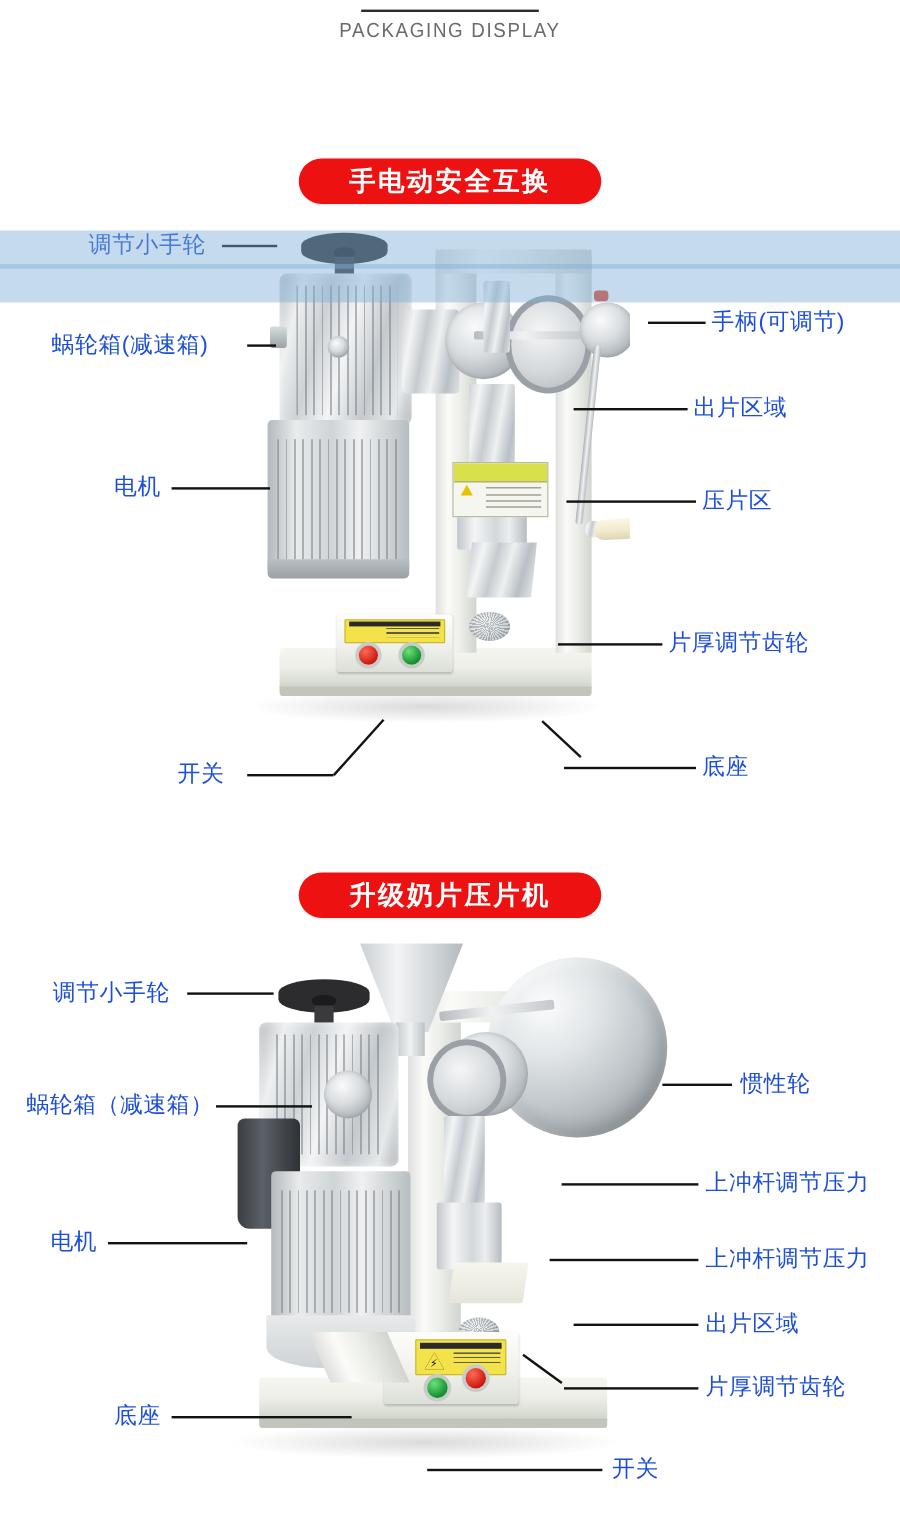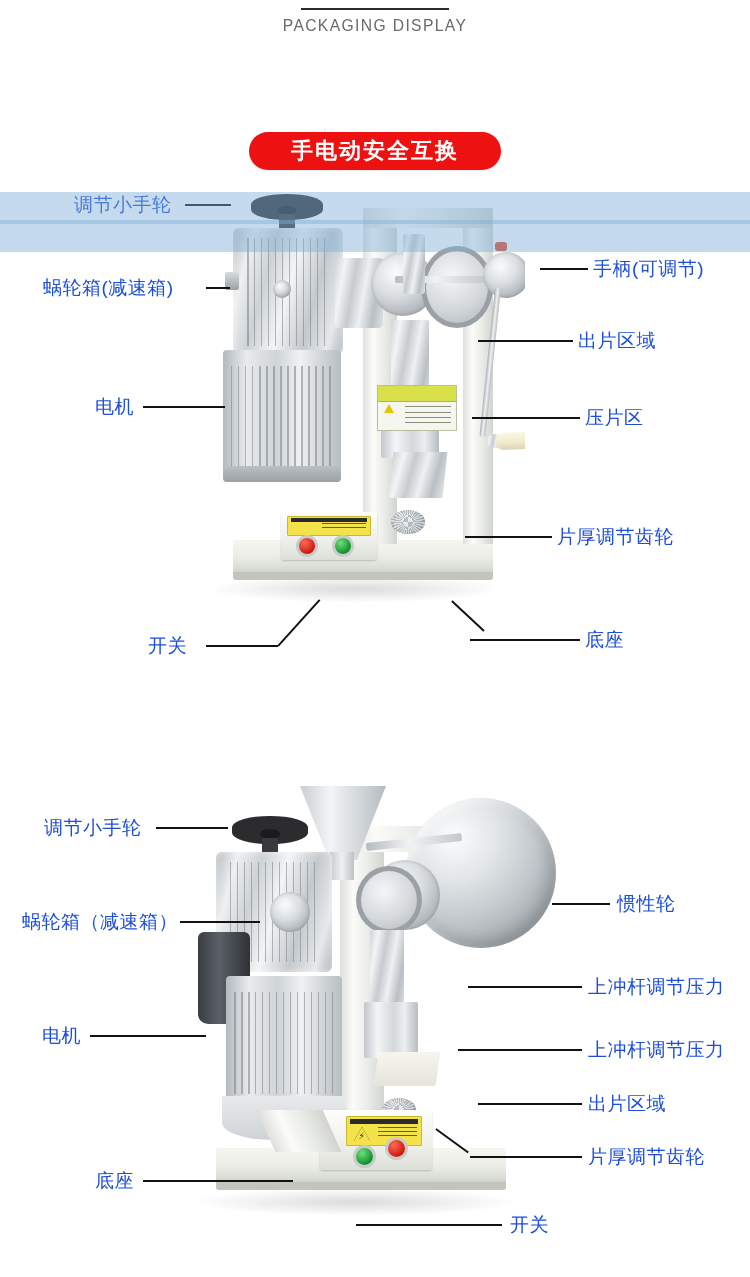--- a/index.html
+++ b/index.html
@@ -273,20 +273,21 @@
     <div class="leader" style="left:470px;top:459px;width:110px;"></div>
     <div class="leader-d" style="left:452px;top:420px;width:44px;transform:rotate(43deg);"></div>
 
     <div class="label" style="left:148px;top:455px;">开关</div>
     <div class="leader" style="left:206px;top:465px;width:72px;"></div>
     <div class="leader-d" style="left:278px;top:465px;width:62px;transform:rotate(-48deg);"></div>
   </div>
 
   <div class="watermark" id="wm1"></div>
 
+  <div class="badge" id="badge2">升级奶片压片机</div>
 
   <div class="section" id="sec2">
 
     <div class="photo" id="photo2">
       <div class="m1" style="width:400px;height:440px;">
 
         <div class="shadow-soft" style="left:20px;top:408px;width:330px;height:28px;"></div>
 
         <div class="base-body" style="position:absolute;left:46px;top:368px;width:290px;height:38px;"></div>
         <div style="position:absolute;left:46px;top:402px;width:290px;height:8px;background:#c2c5bc;border-radius:0 0 3px 3px;"></div>

